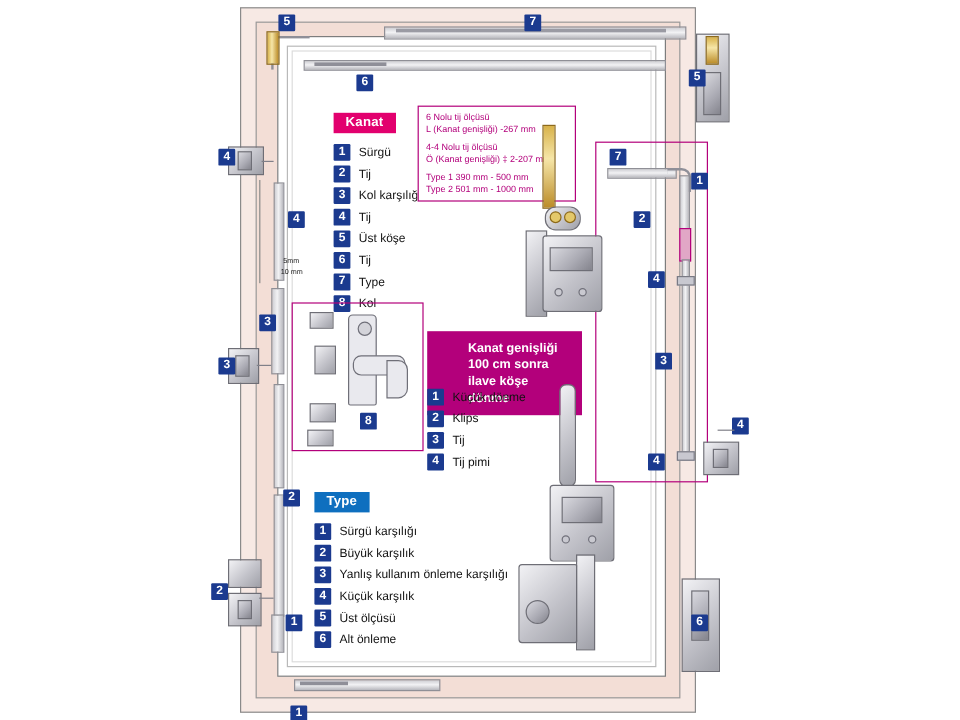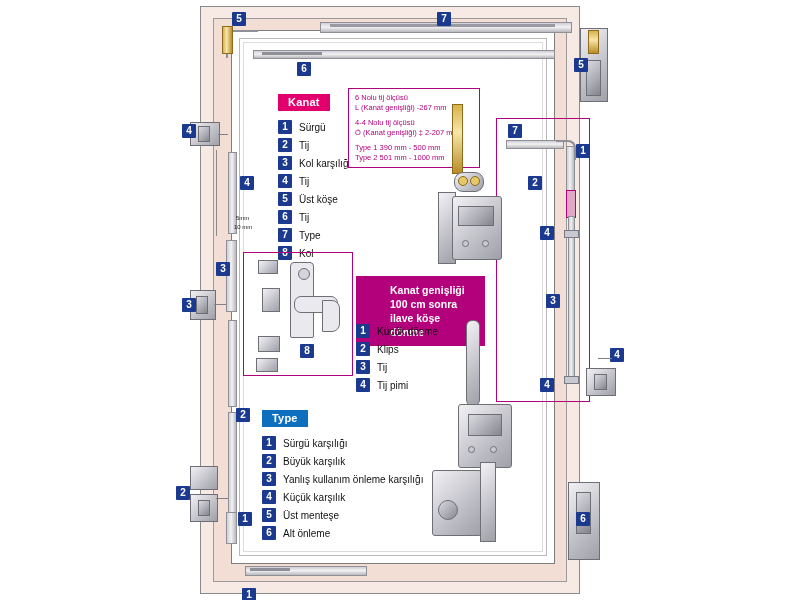--- a/index.html
+++ b/index.html
@@ -309,21 +309,21 @@
       <div class="legend-row">
         <div class="badge">3</div>
         <div class="txt">Yanlış kullanım önleme karşılığı</div>
       </div>
       <div class="legend-row">
         <div class="badge">4</div>
         <div class="txt">Küçük karşılık</div>
       </div>
       <div class="legend-row">
         <div class="badge">5</div>
-        <div class="txt">Üst menteşe</div>
+        <div class="txt">Üst ölçüsü</div>
       </div>
       <div class="legend-row">
         <div class="badge">6</div>
         <div class="txt">Alt önleme</div>
       </div>
     </div>
   </div>
 
   <div class="abs magenta-region" style="left:243px; top:252px; width:108px; height:122px;"></div>
 

